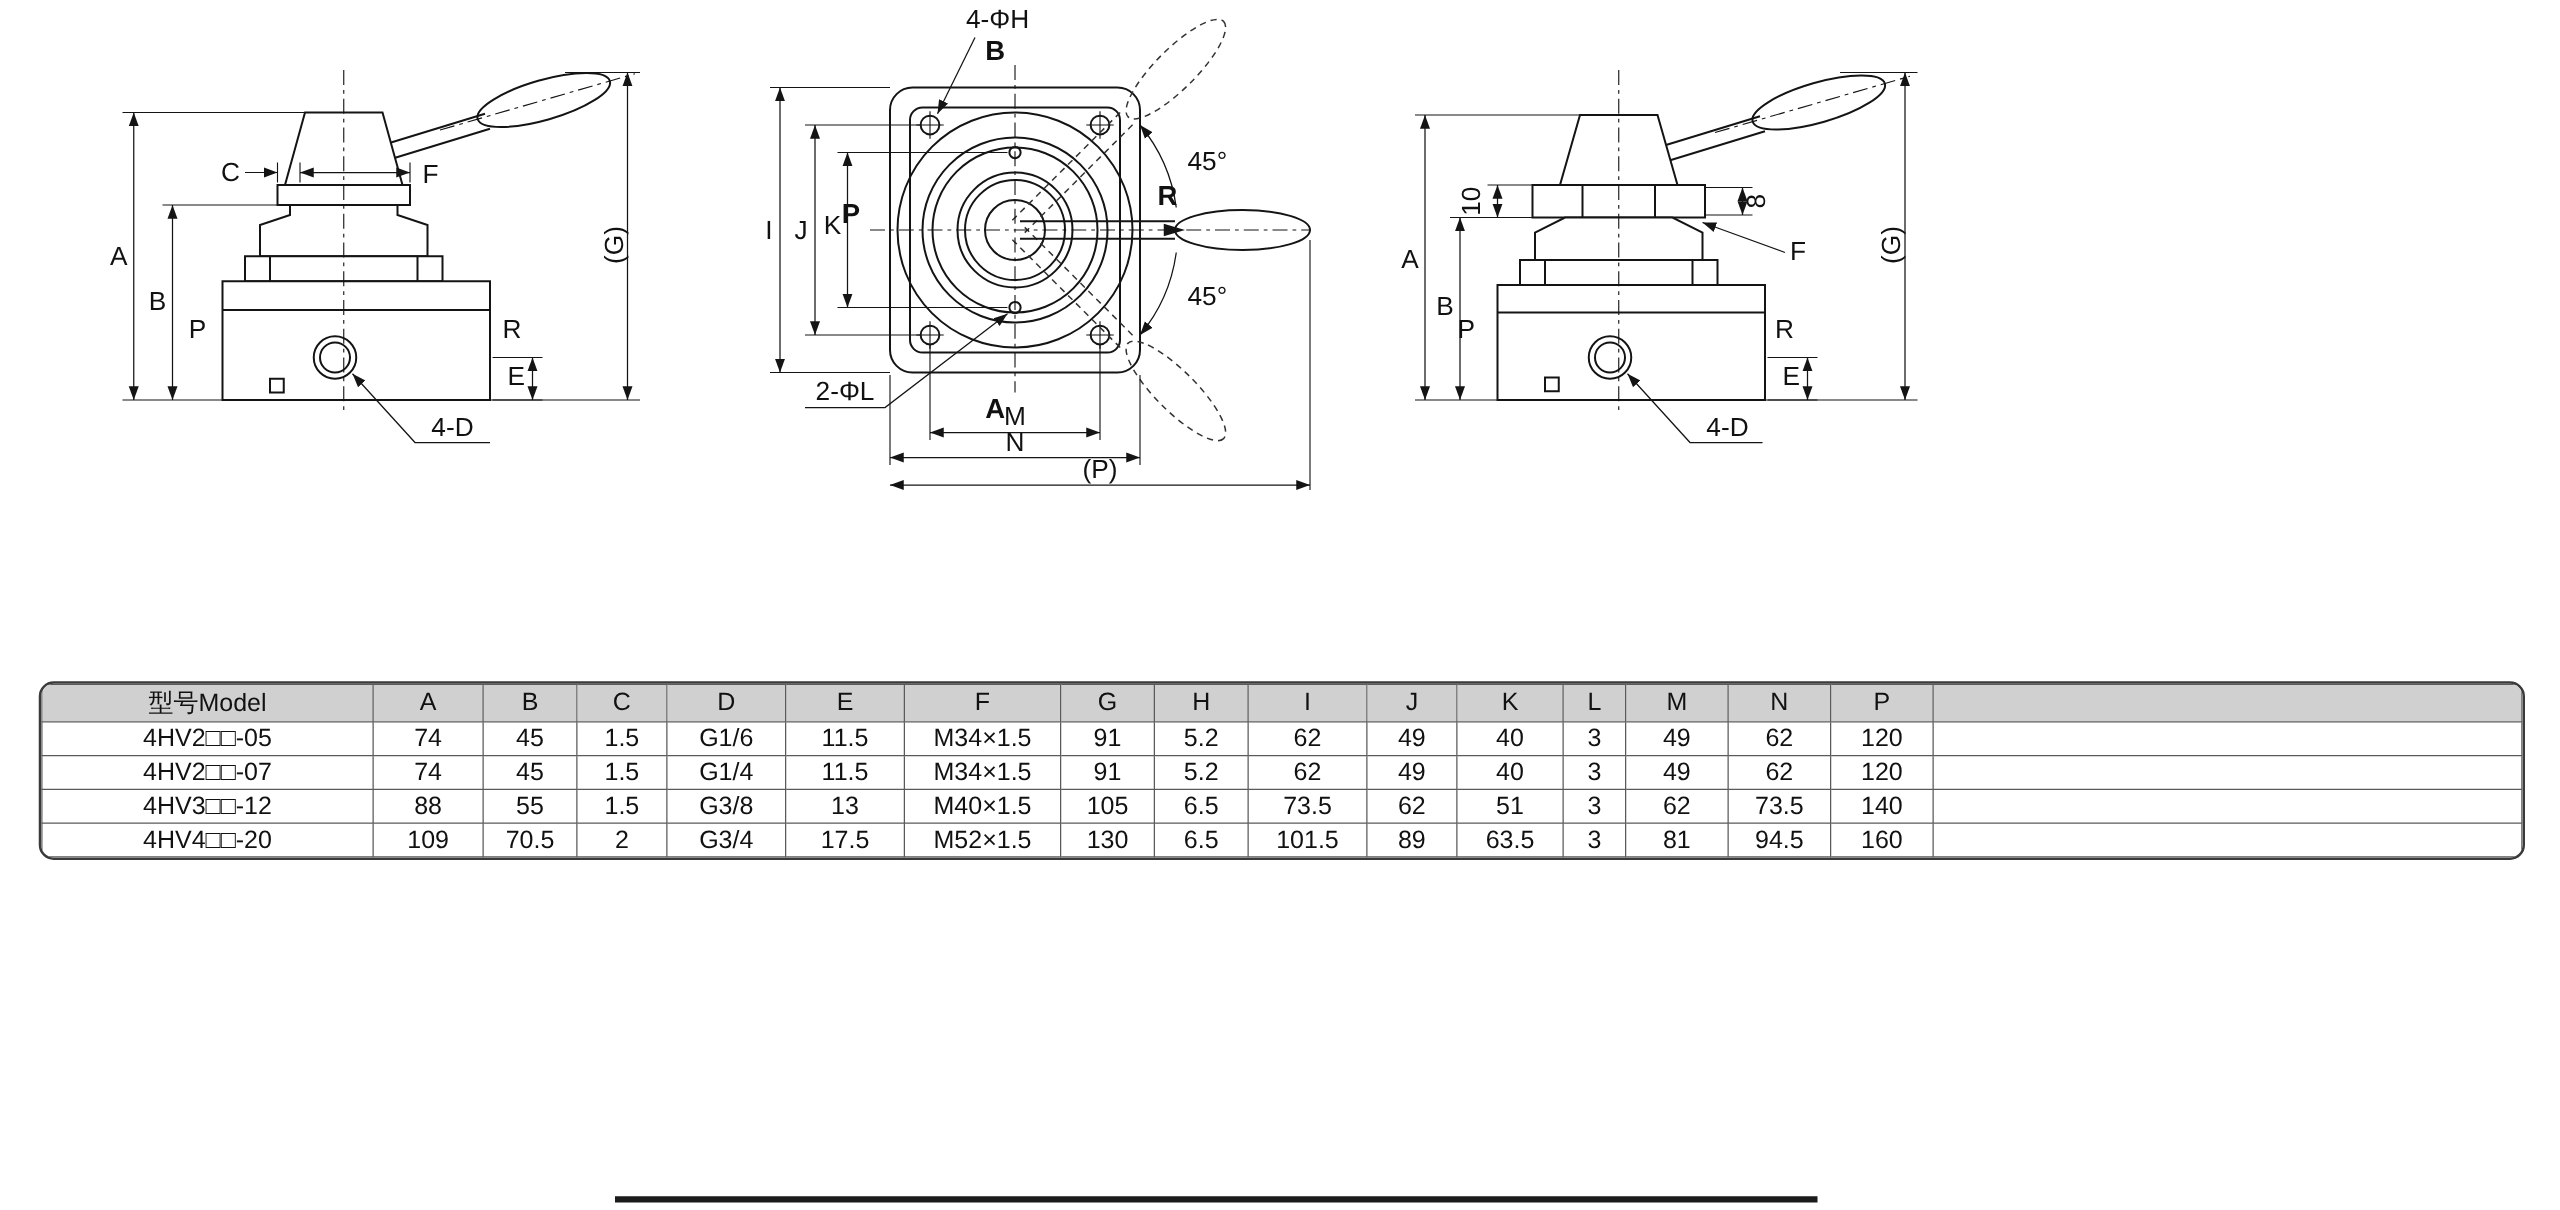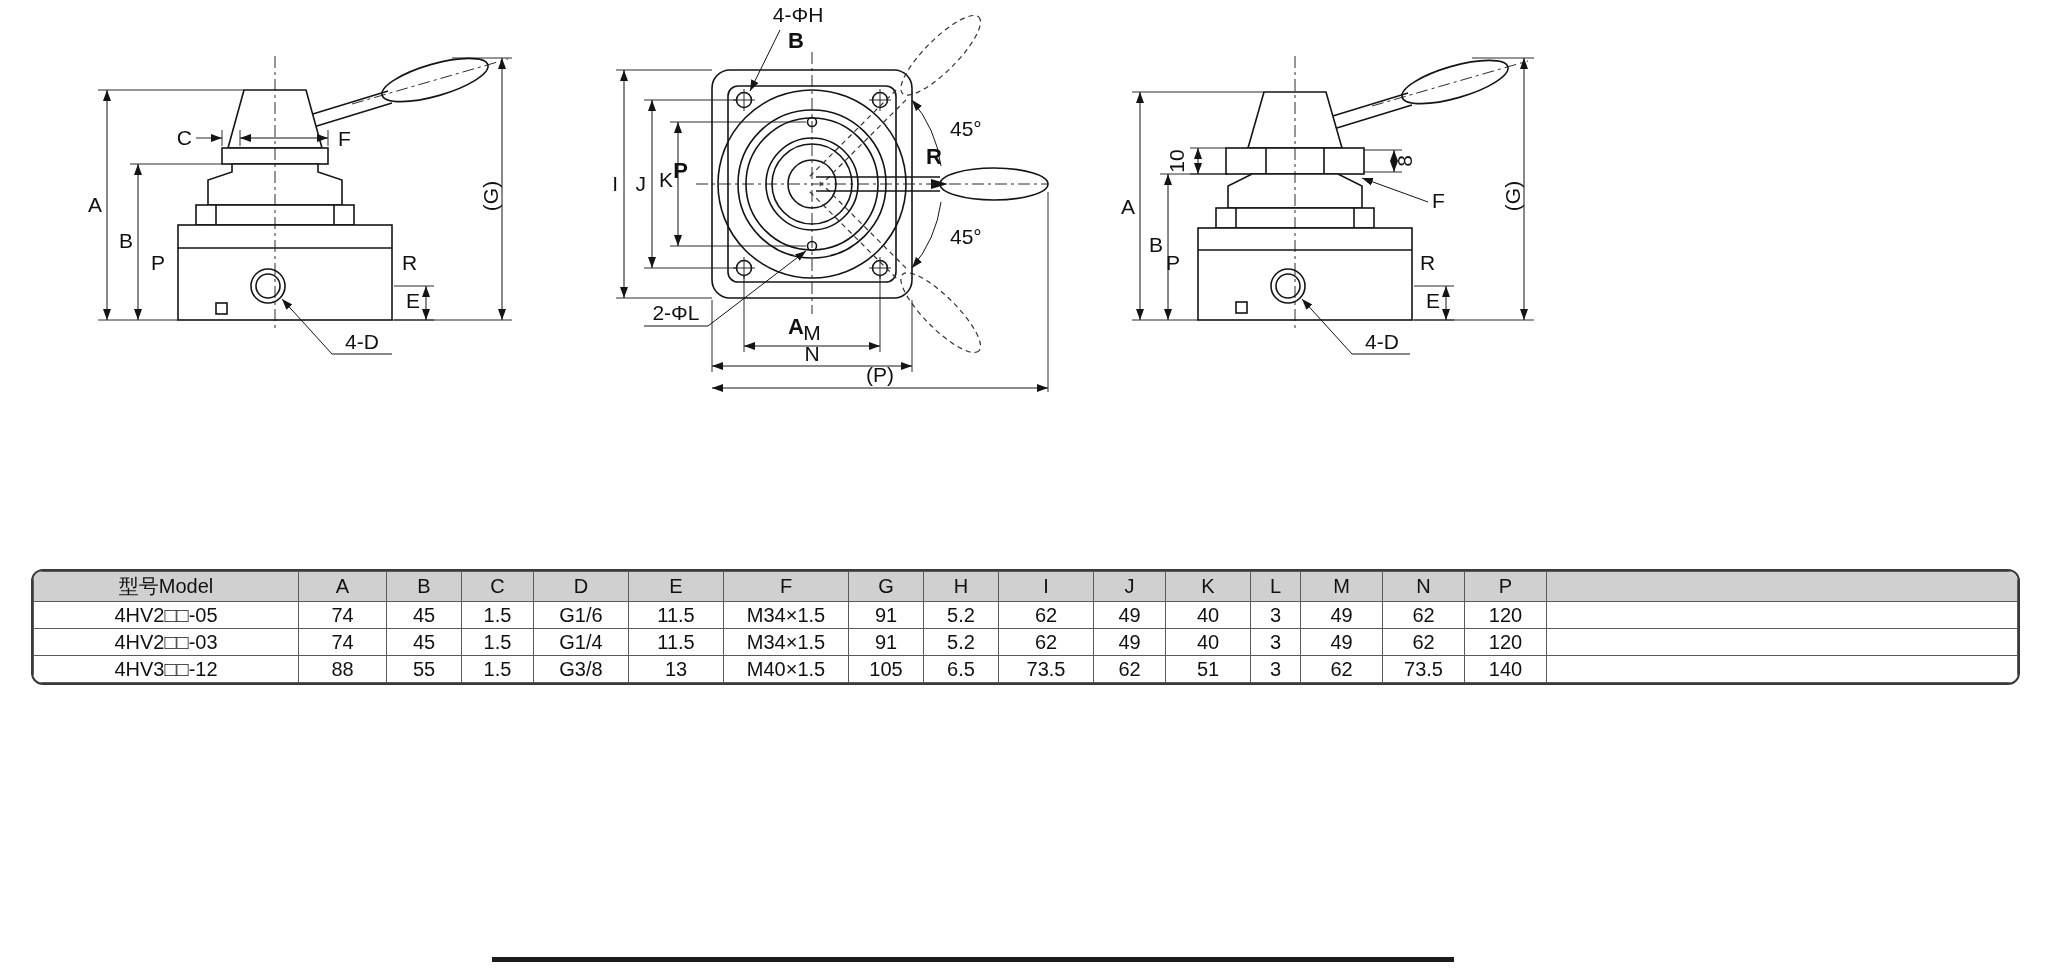--- a/index.html
+++ b/index.html
@@ -17,21 +17,21 @@
           marker-start:url(#arr); marker-end:url(#arr); }
   .leader { stroke:#141414; stroke-width:1; fill:none; marker-end:url(#arr); }
   .cl   { stroke:#141414; stroke-width:0.9; fill:none; stroke-dasharray:12 4 3 4; }
   .ghost * { stroke:#333; stroke-width:1.2; fill:none; stroke-dasharray:5 4; }
   text.lbl  { font-family:"Liberation Sans",sans-serif; font-size:21px; fill:#111; }
   text.lblb { font-family:"Liberation Sans",sans-serif; font-size:22px; font-weight:bold; fill:#111; }
 
   
   .table-wrap {
     position:absolute; left:31px; top:545px; width:1985px;
-    border:2px solid #3a3a3a; border-radius:12px; overflow:hidden; background:#fff;margin-top:24px;
+    border:2px solid #3a3a3a; border-radius:12px; overflow:hidden; background:#fff;
   }
   table { border-collapse:collapse; width:100%; table-layout:fixed; }
   th,td { border:1px solid #5a5a5a; font-size:20px; font-weight:400; text-align:center;
           padding:0 4px; height:26px; color:#111; white-space:nowrap; overflow:hidden; }
   thead th { background:#d0d0d0; height:29px; }
 
   .bottom-rule { position:absolute; left:492px; top:957px; width:962px; height:5px; background:#1b1b1b; }
 </style>
 </head>
 <body>
@@ -281,21 +281,21 @@
             <td>62</td>
             <td>49</td>
             <td>40</td>
             <td>3</td>
             <td>49</td>
             <td>62</td>
             <td>120</td>
             <td></td>
           </tr>
           <tr>
-            <td>4HV2□□-03</td>
+            <td>4HV2□□-07</td>
             <td>74</td>
             <td>45</td>
             <td>1.5</td>
             <td>G1/4</td>
             <td>11.5</td>
             <td>M34×1.5</td>
             <td>91</td>
             <td>5.2</td>
             <td>62</td>
             <td>49</td>
@@ -318,18 +318,37 @@
             <td>6.5</td>
             <td>73.5</td>
             <td>62</td>
             <td>51</td>
             <td>3</td>
             <td>62</td>
             <td>73.5</td>
             <td>140</td>
             <td></td>
           </tr>
+          <tr>
+            <td>4HV4□□-20</td>
+            <td>109</td>
+            <td>70.5</td>
+            <td>2</td>
+            <td>G3/4</td>
+            <td>17.5</td>
+            <td>M52×1.5</td>
+            <td>130</td>
+            <td>6.5</td>
+            <td>101.5</td>
+            <td>89</td>
+            <td>63.5</td>
+            <td>3</td>
+            <td>81</td>
+            <td>94.5</td>
+            <td>160</td>
+            <td></td>
+          </tr>
         </tbody>
     </table>
   </div>
 
   <div class="bottom-rule"></div>
 </div>
 
 </body></html>

